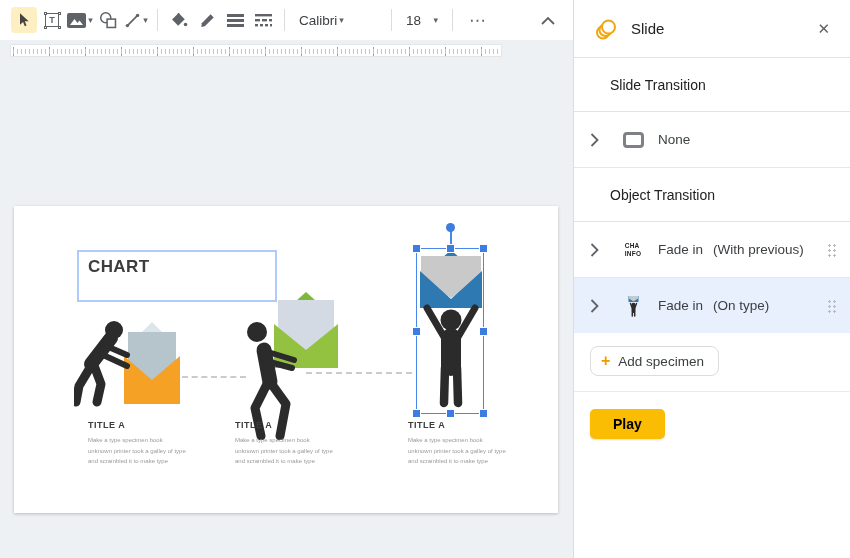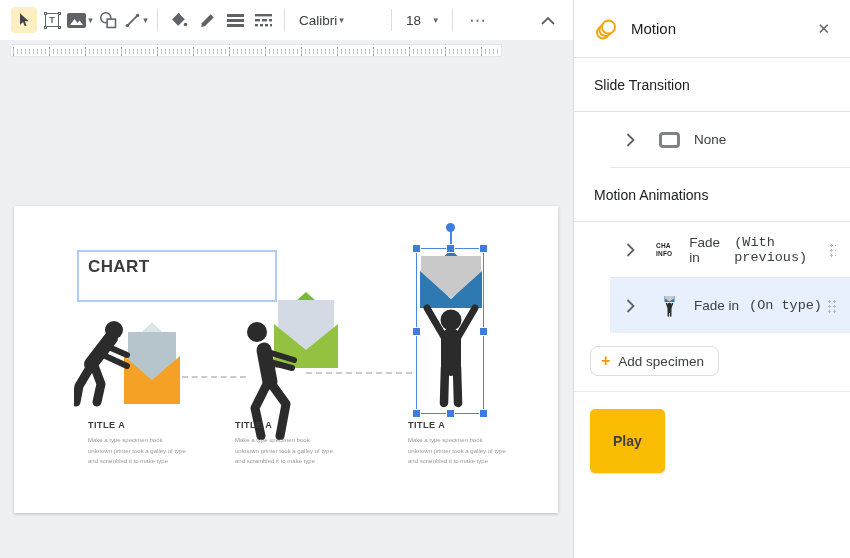--- a/index.html
+++ b/index.html
@@ -45,35 +45,35 @@
   .h.ml{left:-4px;top:50%;margin-top:-3.5px}.h.mr{right:-4px;top:50%;margin-top:-3.5px}
   .h.bl{left:-4px;bottom:-4px}.h.bm{left:50%;margin-left:-3.5px;bottom:-4px}.h.br{right:-4px;bottom:-4px}
   .rot-stem { position:absolute; left:50%; top:-18px; width:1.5px; height:15px; background:#4a86e8; }
   .rot-knob { position:absolute; left:50%; margin-left:-4.5px; top:-26px; width:9px; height:9px; border-radius:50%; background:#3d7de0; }
 
   
   .panel { width:277px; height:558px; background:#fff; border-left:1px solid #dadce0; flex:none; font-size:13.5px; color:#3c4043; }
   .phead { height:58px; display:flex; align-items:center; padding:0 20px; border-bottom:1px solid #e3e3e3; }
   .phead .ptitle { font-size:15px; font-weight:500; color:#202124; margin-left:13px; }
   .pclose { margin-left:auto; color:#5f6368; font-size:15px; cursor:default; }
-  .pheading { height:54px; display:flex; align-items:center; padding:0 20px; font-size:14px; color:#202124; border-bottom:1px solid #e3e3e3; }
-  .prow { height:56px; display:flex; align-items:center; padding:0 14px 0 16px; border-bottom:1px solid #e7e7e7;margin-left:36px; }
+  .pheading { height:54px; display:flex; align-items:center; padding:0 36px; font-size:14px; color:#202124; border-bottom:1px solid #e3e3e3; }
+  .prow { height:56px; display:flex; align-items:center; padding:0 14px 0 16px; border-bottom:1px solid #e7e7e7; }
   .prow.selected { background:#e8f0fe; border-bottom:none; height:55px; }
   .chev { width:22px; color:#5f6368; display:flex; align-items:center; }
   .ticon { margin:0 12px 0 8px; display:flex; align-items:center; justify-content:center; width:26px; flex:none; }
   .slide-glyph { width:21px; height:16px; border:3px solid #7e8287; border-radius:4px; }
   .thumb-text { font-size:6.5px; font-weight:bold; line-height:1.1; color:#1d1d1d; letter-spacing:.2px; }
   .plabel { color:#3c4043; }
-  .ptrigger { color:#3c4043; margin-left:10px;font-family:Liberation Mono, monospace; }
+  .ptrigger { color:#3c4043; margin-left:10px; }
   .drag { margin-left:auto; width:9px; height:14px;
     background-image:radial-gradient(#b7bbc0 1.1px, transparent 1.3px); background-size:5px 5px; }
   .add-btn { margin:13px 0 0 16px; display:inline-flex; align-items:center; border:1px solid #dadce0; border-radius:8px; background:#fff; padding:6px 14px 6px 10px; font-size:13.5px; font-weight:500; color:#3c4043; font-family:inherit; }
   .add-btn .plus { color:#f29900; font-size:16px; font-weight:bold; margin-right:8px; line-height:1; }
   .pdivider { border-top:1px solid #e8eaed; margin-top:15px; }
-  .play-btn { margin:17px 0 0 16px; background:#fbbc04; border:none; border-radius:5px; padding:24px 23px; font-size:14px; font-weight:bold; color:#404040; font-family:inherit; box-shadow:0 1px 2px rgba(0,0,0,.12); }
+  .play-btn { margin:17px 0 0 16px; background:#fbbc04; border:none; border-radius:5px; padding:7px 23px; font-size:14px; font-weight:bold; color:#000000; font-family:inherit; box-shadow:0 1px 2px rgba(0,0,0,.12); }
 </style>
 </head>
 <body>
 
 <div class="editor">
 
   <div class="toolbar">
     <div class="tbtn active">
       <svg width="16" height="16" viewBox="0 0 24 24">
           <path d="M6 2 L6 19 L10.6 15 L13.2 21.5 L15.8 20.4 L13.2 14 L19 14 Z" fill="#444"></path>
@@ -249,39 +249,39 @@
 </div>
 
 <div class="panel">
 
   <div class="phead">
     <svg width="24" height="24" viewBox="0 0 24 24">
       <circle cx="9" cy="15.5" r="6" fill="#fff" stroke="#f2a60d" stroke-width="2"></circle>
       <circle cx="11.5" cy="13" r="6" fill="#fff" stroke="#f2a60d" stroke-width="2"></circle>
       <circle cx="14.5" cy="10" r="6.5" fill="#fff" stroke="#f2a60d" stroke-width="2"></circle>
     </svg>
-    <span class="ptitle">Motion</span>
+    <span class="ptitle">Slide</span>
     <span class="pclose">✕</span>
   </div>
 
   <div class="pheading">Slide Transition</div>
 
   <div class="prow">
     <span class="chev">
       <svg width="9" height="14" viewBox="0 0 9 14">
           <path d="M1.5 1 L7.5 7 L1.5 13" fill="none" stroke="#5f6368" stroke-width="1.8"></path>
         </svg>
     </span>
     <span class="ticon">
         <span class="slide-glyph"></span>
       </span>
     <span class="plabel">None</span>
   </div>
 
-  <div class="pheading">Motion Animations</div>
+  <div class="pheading">Object Transition</div>
 
   <div class="prow">
     <span class="chev">
       <svg width="9" height="14" viewBox="0 0 9 14">
           <path d="M1.5 1 L7.5 7 L1.5 13" fill="none" stroke="#5f6368" stroke-width="1.8"></path>
         </svg>
     </span>
     <span class="ticon">
       <span class="thumb-text">
         <div>CHA</div>

